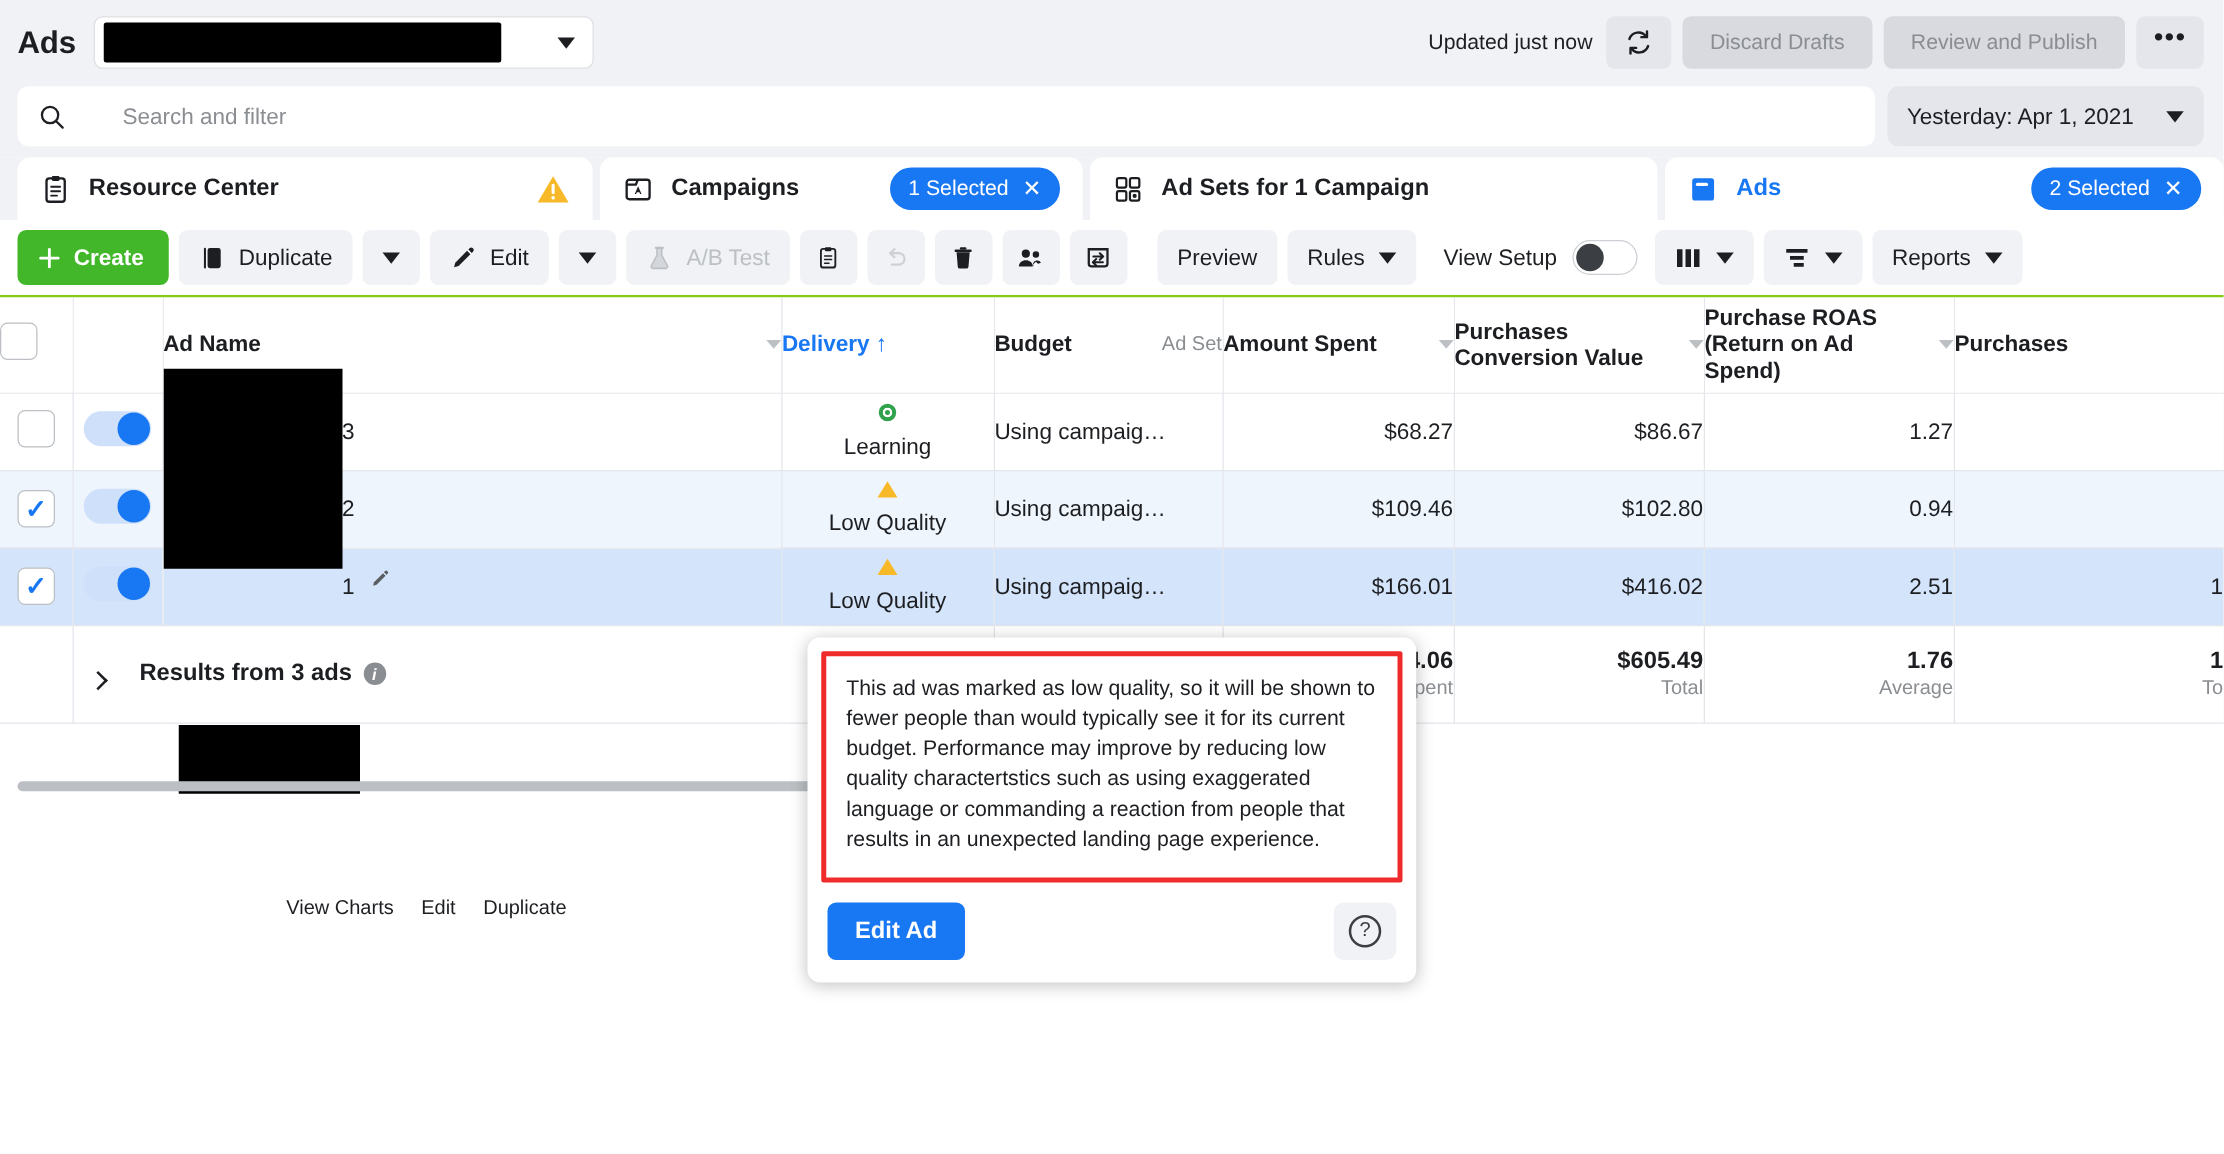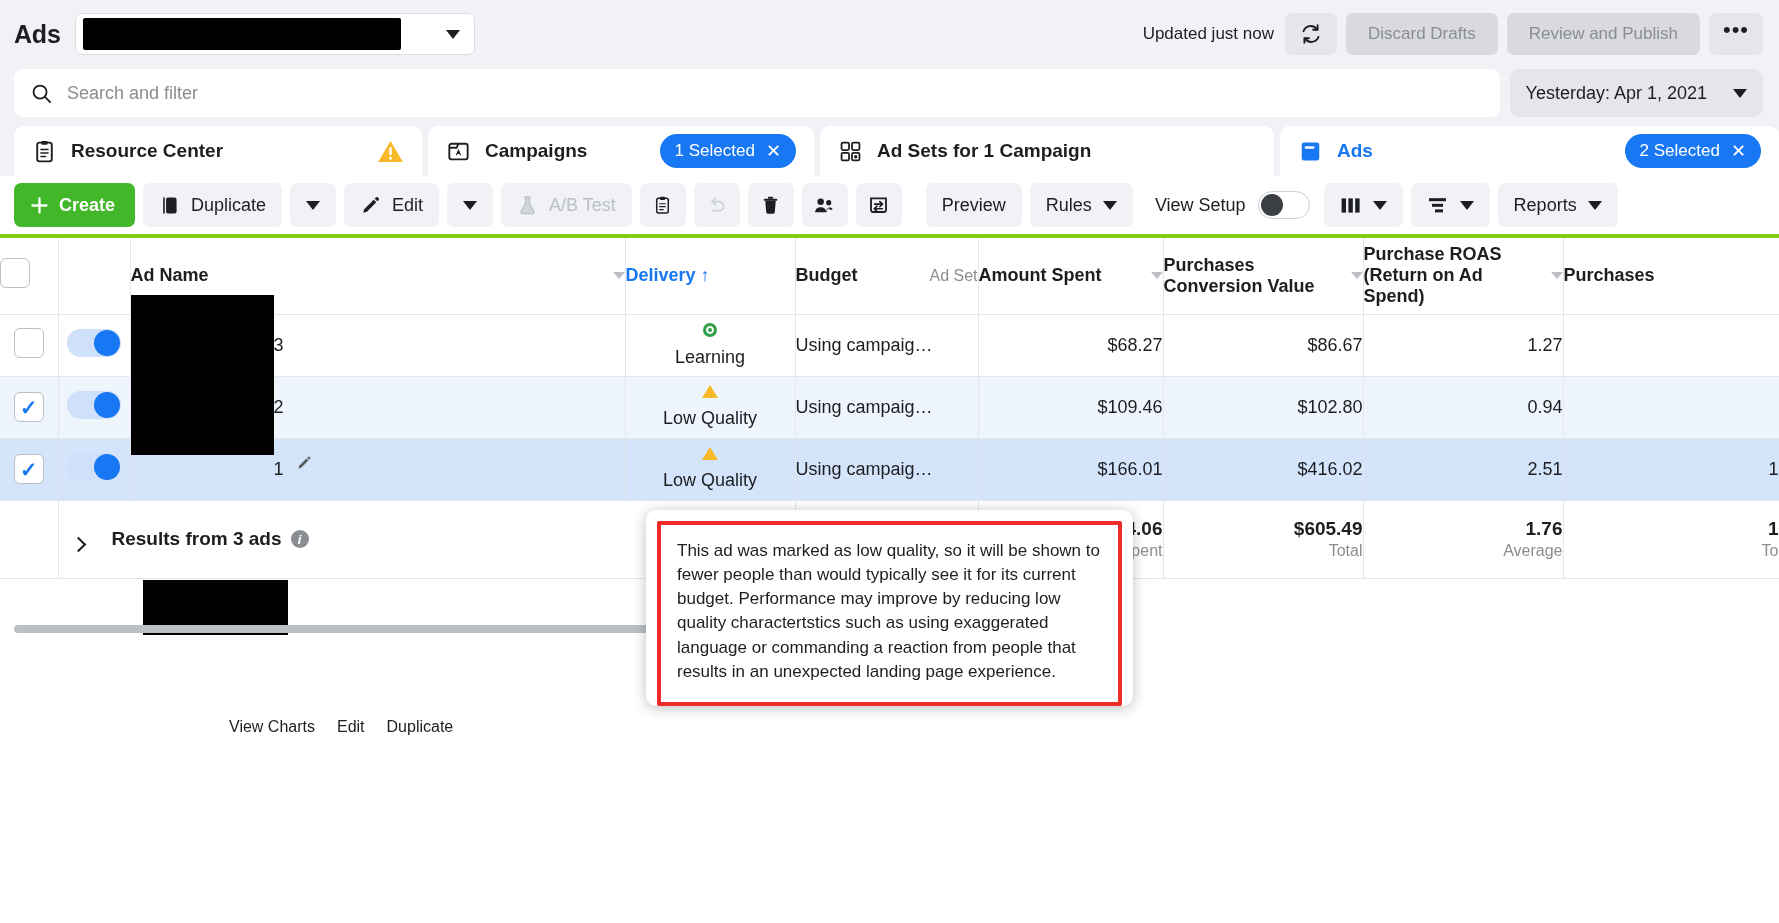--- a/index.html
+++ b/index.html
@@ -95,21 +95,21 @@
     gap: 10px;
   }
   .search-field {
     flex: 1; height: 48px;
     background: #fff;
     border-radius: 9px;
     display: flex; align-items: center;
     padding: 0 16px;
     gap: 14px;
   }
-  .search-placeholder { font-size: 18px; color: #8a8d91; }
+  .search-placeholder { font-size: 18px; color: #8a8d91; margin-left: 31px; }
   .date-picker {
     height: 48px;
     background: #e4e6eb;
     border-radius: 9px;
     display: flex; align-items: center;
     padding: 0 16px;
     gap: 26px;
     cursor: pointer;
     min-width: 242px;
   }
@@ -129,21 +129,21 @@
     border-radius: 10px 10px 0 0;
     display: flex; align-items: center;
     padding: 0 18px;
     gap: 14px;
     cursor: pointer;
     position: relative;
   }
   .tab-label { font-size: 19px; font-weight: 700; color: #1c1e21; white-space: nowrap; }
   .tab.active { background: #fff; }
   .tab.active .tab-label { color: #1877f2; }
-  .tab-t1 { width: 408px; }
+  .tab-t1 { width: 460px; }
   .tab-t2 { width: 386px; }
   .tab-t3 { width: 454px; }
   .tab-t4 { flex: 1; margin-right: 0; }
   .badge-pill {
     background: #1877f2;
     color: #fff;
     border-radius: 20px;
     height: 34px;
     display: flex; align-items: center;
     gap: 11px;
@@ -156,21 +156,21 @@
   .badge-x { font-size: 18px; line-height: 1; }
   .tab-spacer { margin-left: auto; }
 
   
   .toolbar {
     height: 62px;
     background: #fff;
     display: flex; align-items: center;
     padding: 0 14px;
     gap: 8px;
-    border-bottom: 4px solid #84cc16;
+    border-bottom: 2px solid #84cc16;
   }
   .tb-green {
     height: 44px; background: #42b72a;
     border: none; border-radius: 7px;
     color: #fff; font-size: 18px; font-weight: 700;
     font-family: "Liberation Sans", sans-serif;
     padding: 0 20px 0 16px;
     display: flex; align-items: center; gap: 10px;
     cursor: pointer;
   }
@@ -821,15 +821,21 @@
     <div class="redact-cell" style="left:143px; top:517px; width:145px; height:18px;"></div>
   </div>
 
   <div class="bottom-fill"></div>
   <div class="hscroll"></div>
 
   <div class="popover">
     <div class="popover-body">
       <div class="pop-text">This ad was marked as low quality, so it will be shown to fewer people than would typically see it for its current budget. Performance may improve by reducing low quality charactertstics such as using exaggerated language or commanding a reaction from people that results in an unexpected landing page experience.</div>
     </div>
+    <div class="popover-foot">
+      <button class="btn-primary">Edit Ad</button>
+      <button class="help-btn">
+        <span class="q-circle">?</span>
+      </button>
+    </div>
   </div>
 
 </div>
 
 </body></html>

